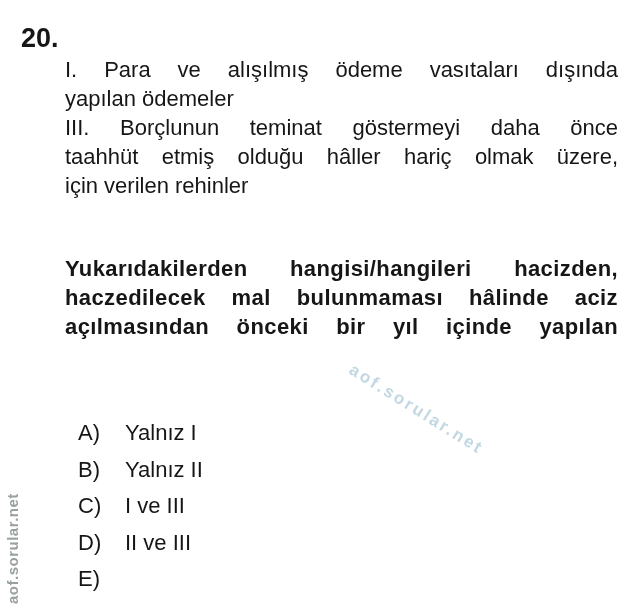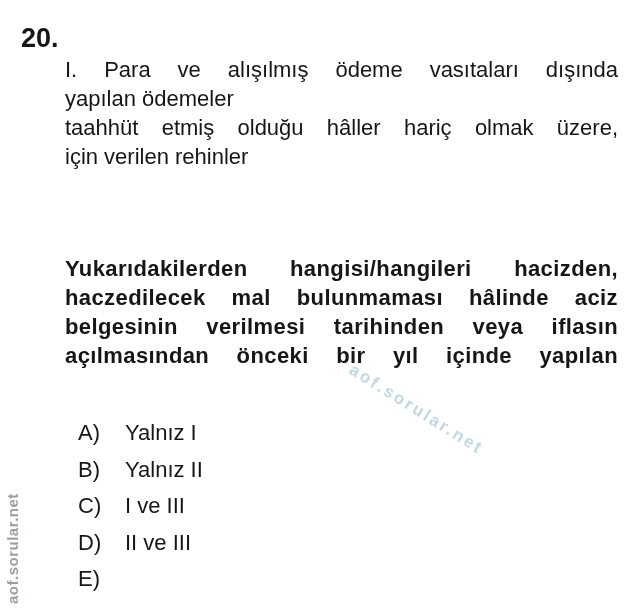--- a/index.html
+++ b/index.html
@@ -100,28 +100,28 @@
 <body>
 
 <div class="wm-diagonal">aof.sorular.net</div>
 <div class="wm-side">aof.sorular.net</div>
 
 <div class="q-number">20.</div>
 
 <div id="statements" class="text-block">
   <div class="line stretch">I. Para ve alışılmış ödeme vasıtaları dışında</div>
   <div class="line">yapılan ödemeler</div>
+  <div class="line stretch">III. Borçlunun teminat göstermeyi daha önce</div>
   <div class="line stretch">taahhüt etmiş olduğu hâller hariç olmak üzere,</div>
   <div class="line">için verilen rehinler</div>
 </div>
 
 <div id="stem" class="text-block">
   <div class="line stretch">Yukarıdakilerden hangisi/hangileri hacizden,</div>
   <div class="line stretch">haczedilecek mal bulunmaması hâlinde aciz</div>
-  <div class="line stretch">belgesinin verilmesi tarihinden veya iflasın</div>
   <div class="line stretch">açılmasından önceki bir yıl içinde yapılan</div>
 </div>
 
 <div id="options">
   <div class="option-row">
     <span class="option-letter">A)</span>
     <span class="option-text">Yalnız I</span>
   </div>
   <div class="option-row">
     <span class="option-letter">B)</span>

